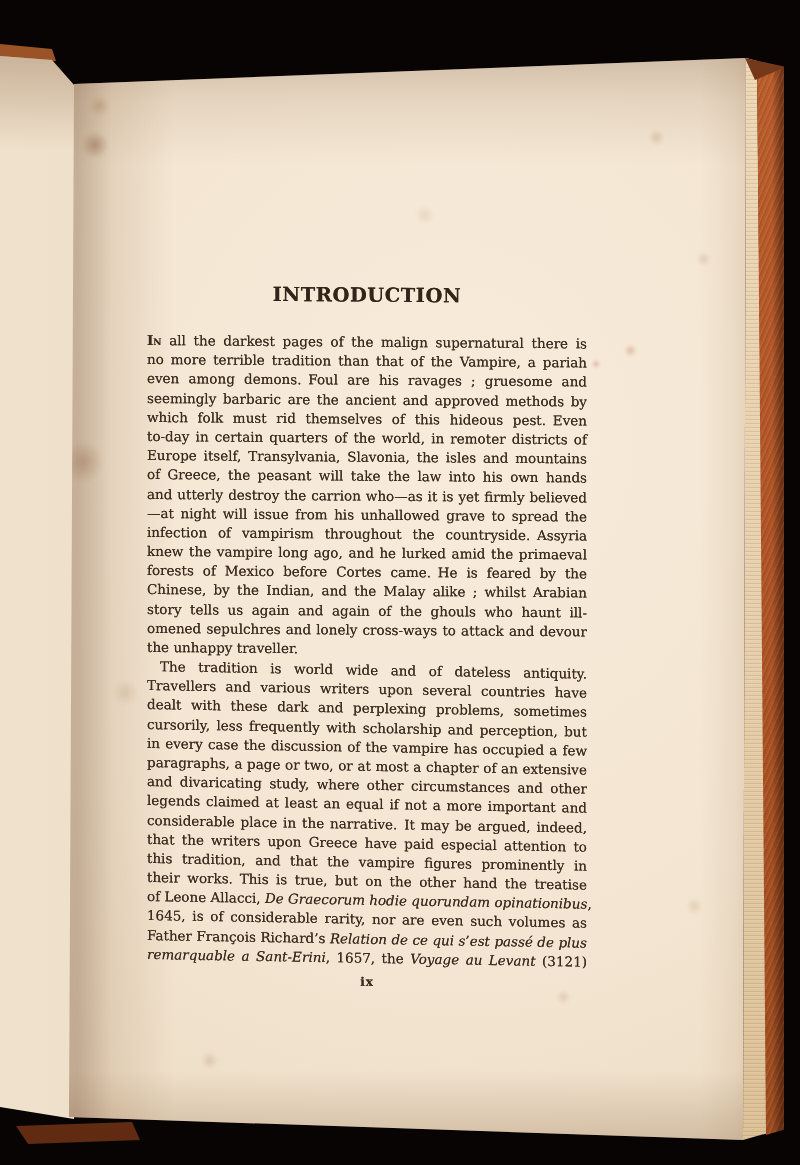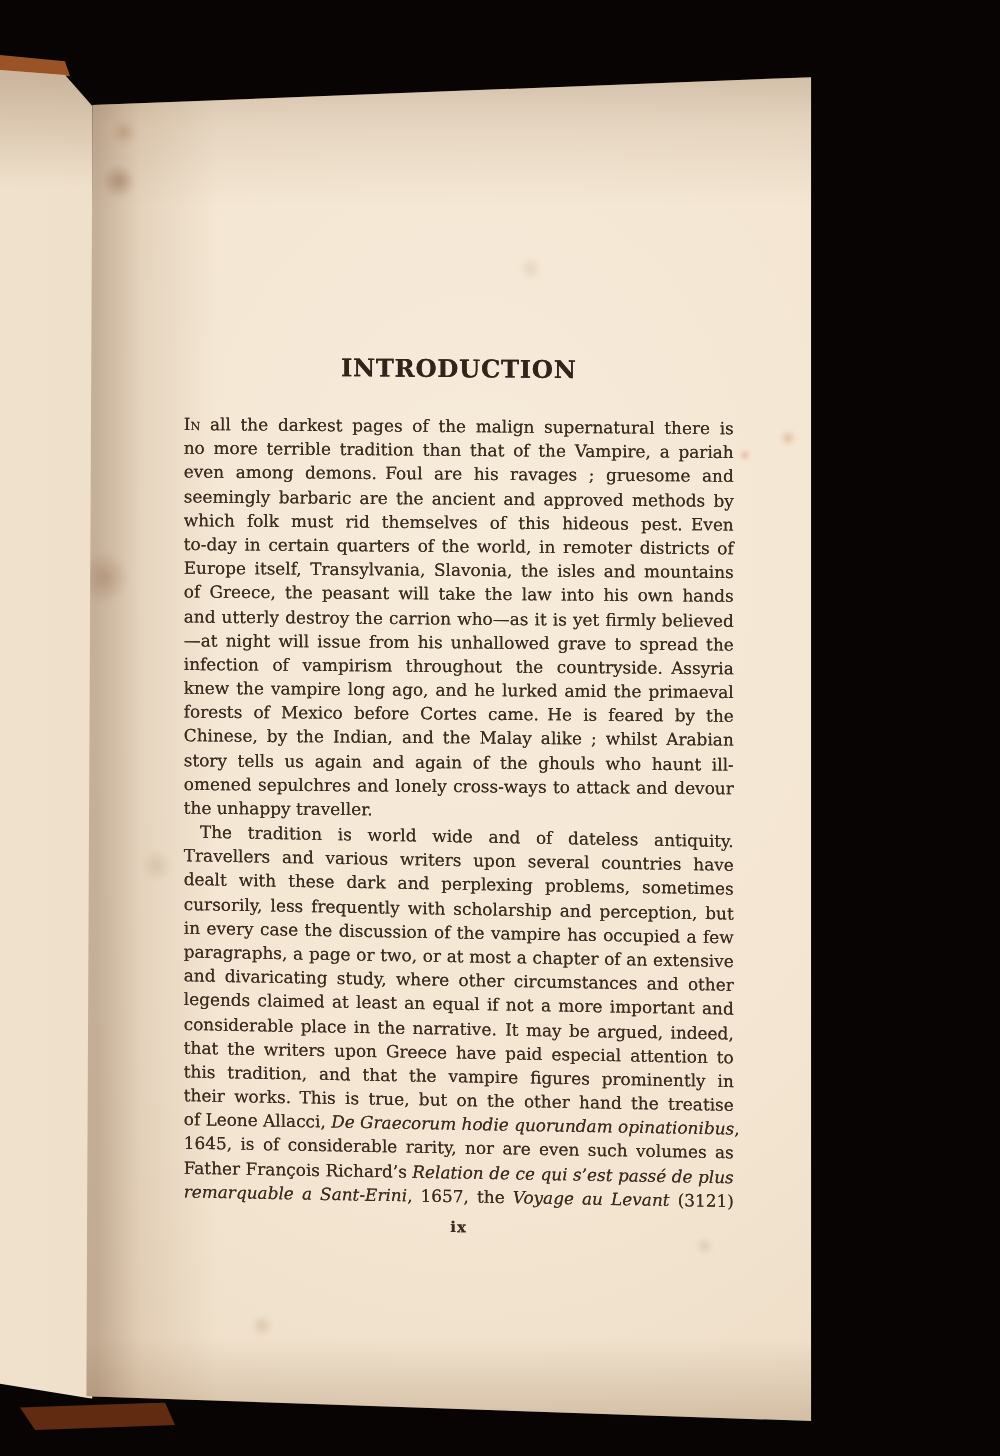--- a/index.html
+++ b/index.html
@@ -1,16 +1,16 @@
 <!DOCTYPE html>
 <html><head>
 <meta charset="utf-8">
 <style>
   html,body{margin:0;padding:0;background:#070403;}
-  .photo{position:relative;width:649px;height:1165px;overflow:hidden;
+  .photo{position:relative;width:784px;height:1165px;overflow:hidden;
          background:#070403;font-family:"DejaVu Serif","Liberation Serif",serif;}
   .layer{position:absolute;inset:0;}
 
   
   .cover-corner-tl{clip-path:polygon(0px 44px,52px 49px,56px 61px,0px 59px);
     background:linear-gradient(180deg,#9c5527 0%,#7c3d1c 55%,#5e2c12 100%);}
   .left-page{clip-path:polygon(0px 56px,52px 60px,74px 85px,74px 1119px,0px 1107px);
     background:
       linear-gradient(180deg,rgba(120,80,48,.30) 0 62px,rgba(120,80,48,0) 150px),
       linear-gradient(90deg,#f0e1cc 0%,#eddcc6 55%,#e0c9a8 84%,#c9ab84 100%);}
@@ -43,21 +43,21 @@
     color:#3a2a1f;text-shadow:0 0 .45px rgba(56,40,28,.85);}
   .title{margin:0 0 27px 0;text-align:center;font-size:19.5px;line-height:21px;
     font-weight:700;letter-spacing:.5px;color:#32241a;}
   .para{margin:0;}
   .para-2{transform:skewY(.55deg);transform-origin:0 0;}
   .line{height:19.2px;line-height:19.2px;font-size:13.5px;white-space:nowrap;
     text-align:justify;text-align-last:justify;}
   .line.end{text-align-last:left;}
   .line.indent{padding-left:13px;}
   .it{font-style:italic;}
-  .sc{font-variant:small-caps;}
+  .sc{font-variant:small-caps;font-weight:bold;}
   .folio{margin-top:9px;text-align:center;font-size:12px;letter-spacing:1px;
     font-weight:700;color:#3c2c20;}
 </style>
 </head>
 <body>
 
 <div class="photo">
   <div class="layer"></div>
   <div class="layer cover-corner-tl"></div>
   <div class="layer left-page"></div>

